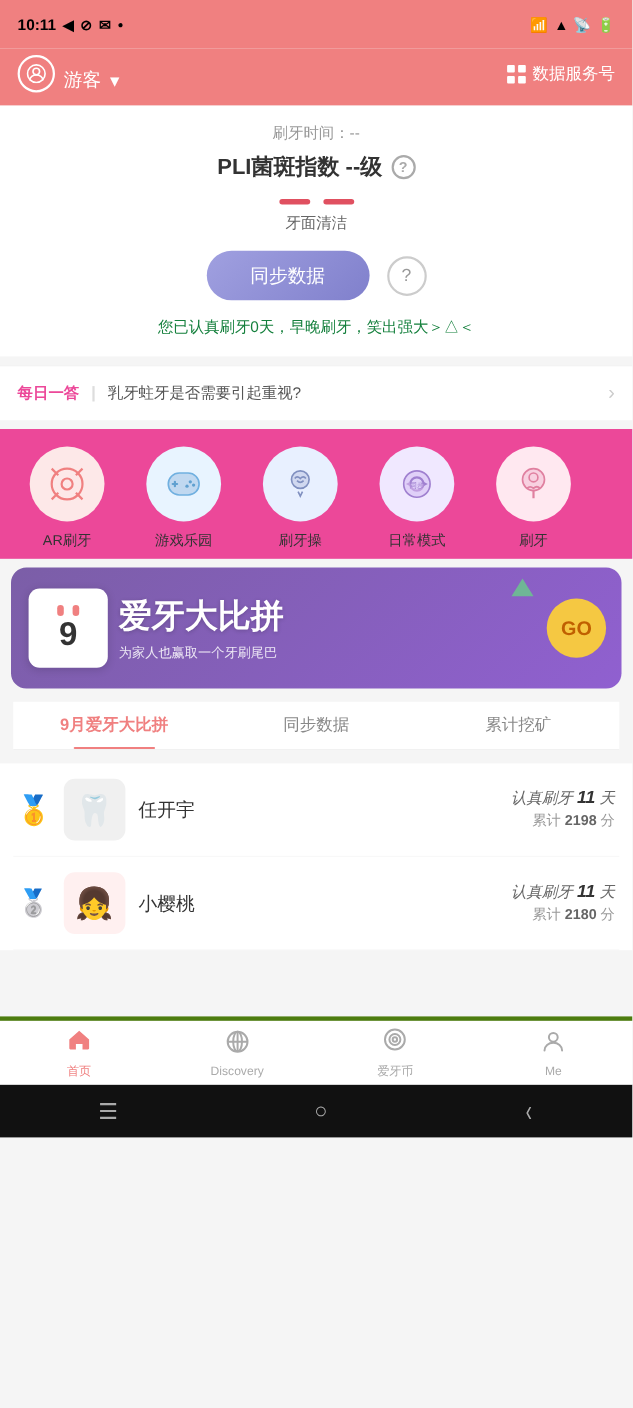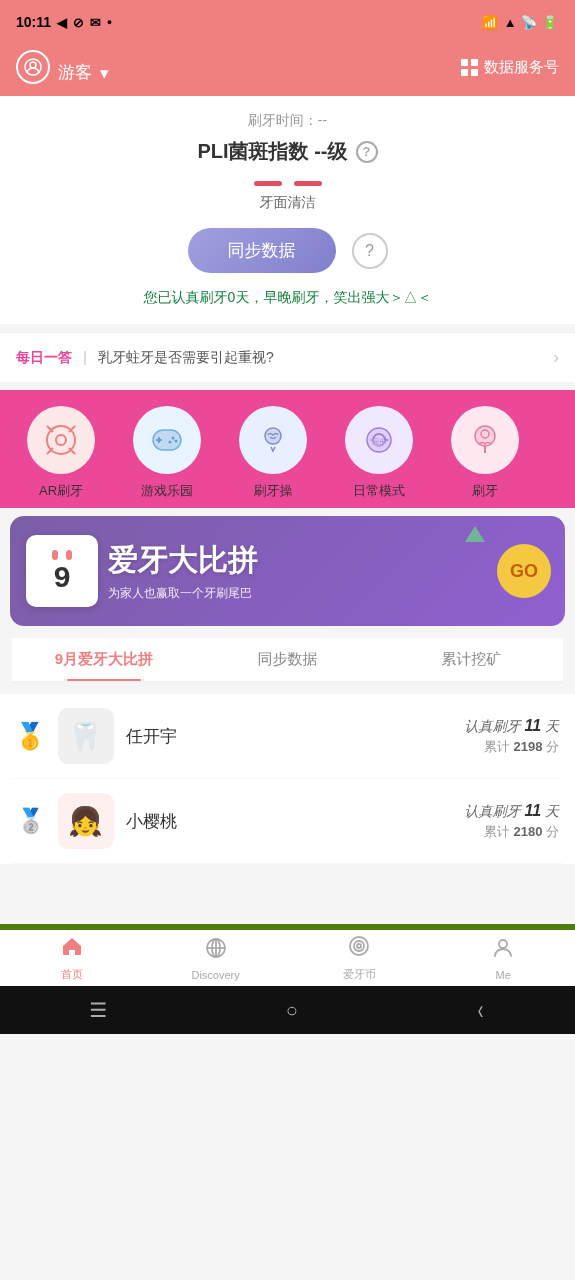--- a/index.html
+++ b/index.html
@@ -305,21 +305,21 @@
     .leader-points {
       font-size: 13px; color: #999; margin-top: 2px;
     }
     .leader-points strong {
       color: #666; font-weight: 600;
     }
 
     
     .bottom-nav {
       background: white;
-      border-top: 6px solid #4d7c0f;
+      border-top: 4px solid #4d7c0f;
       display: flex;
       height: 62px;
       position: sticky;
       bottom: 0;
     }
     .nav-tab {
       flex: 1;
       display: flex; flex-direction: column;
       align-items: center; justify-content: center;
       gap: 3px;

